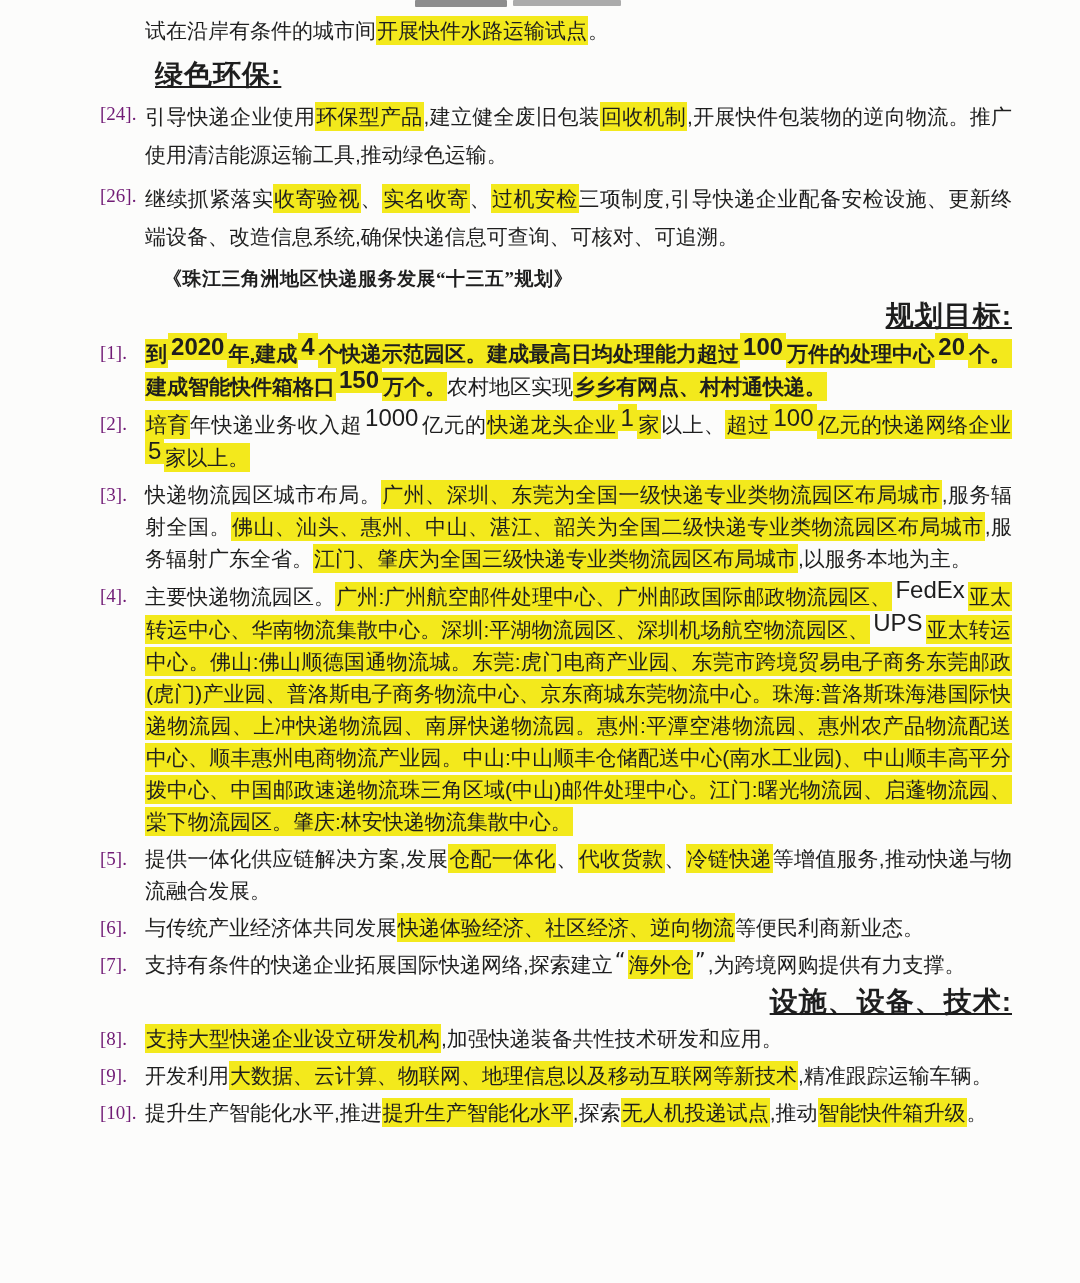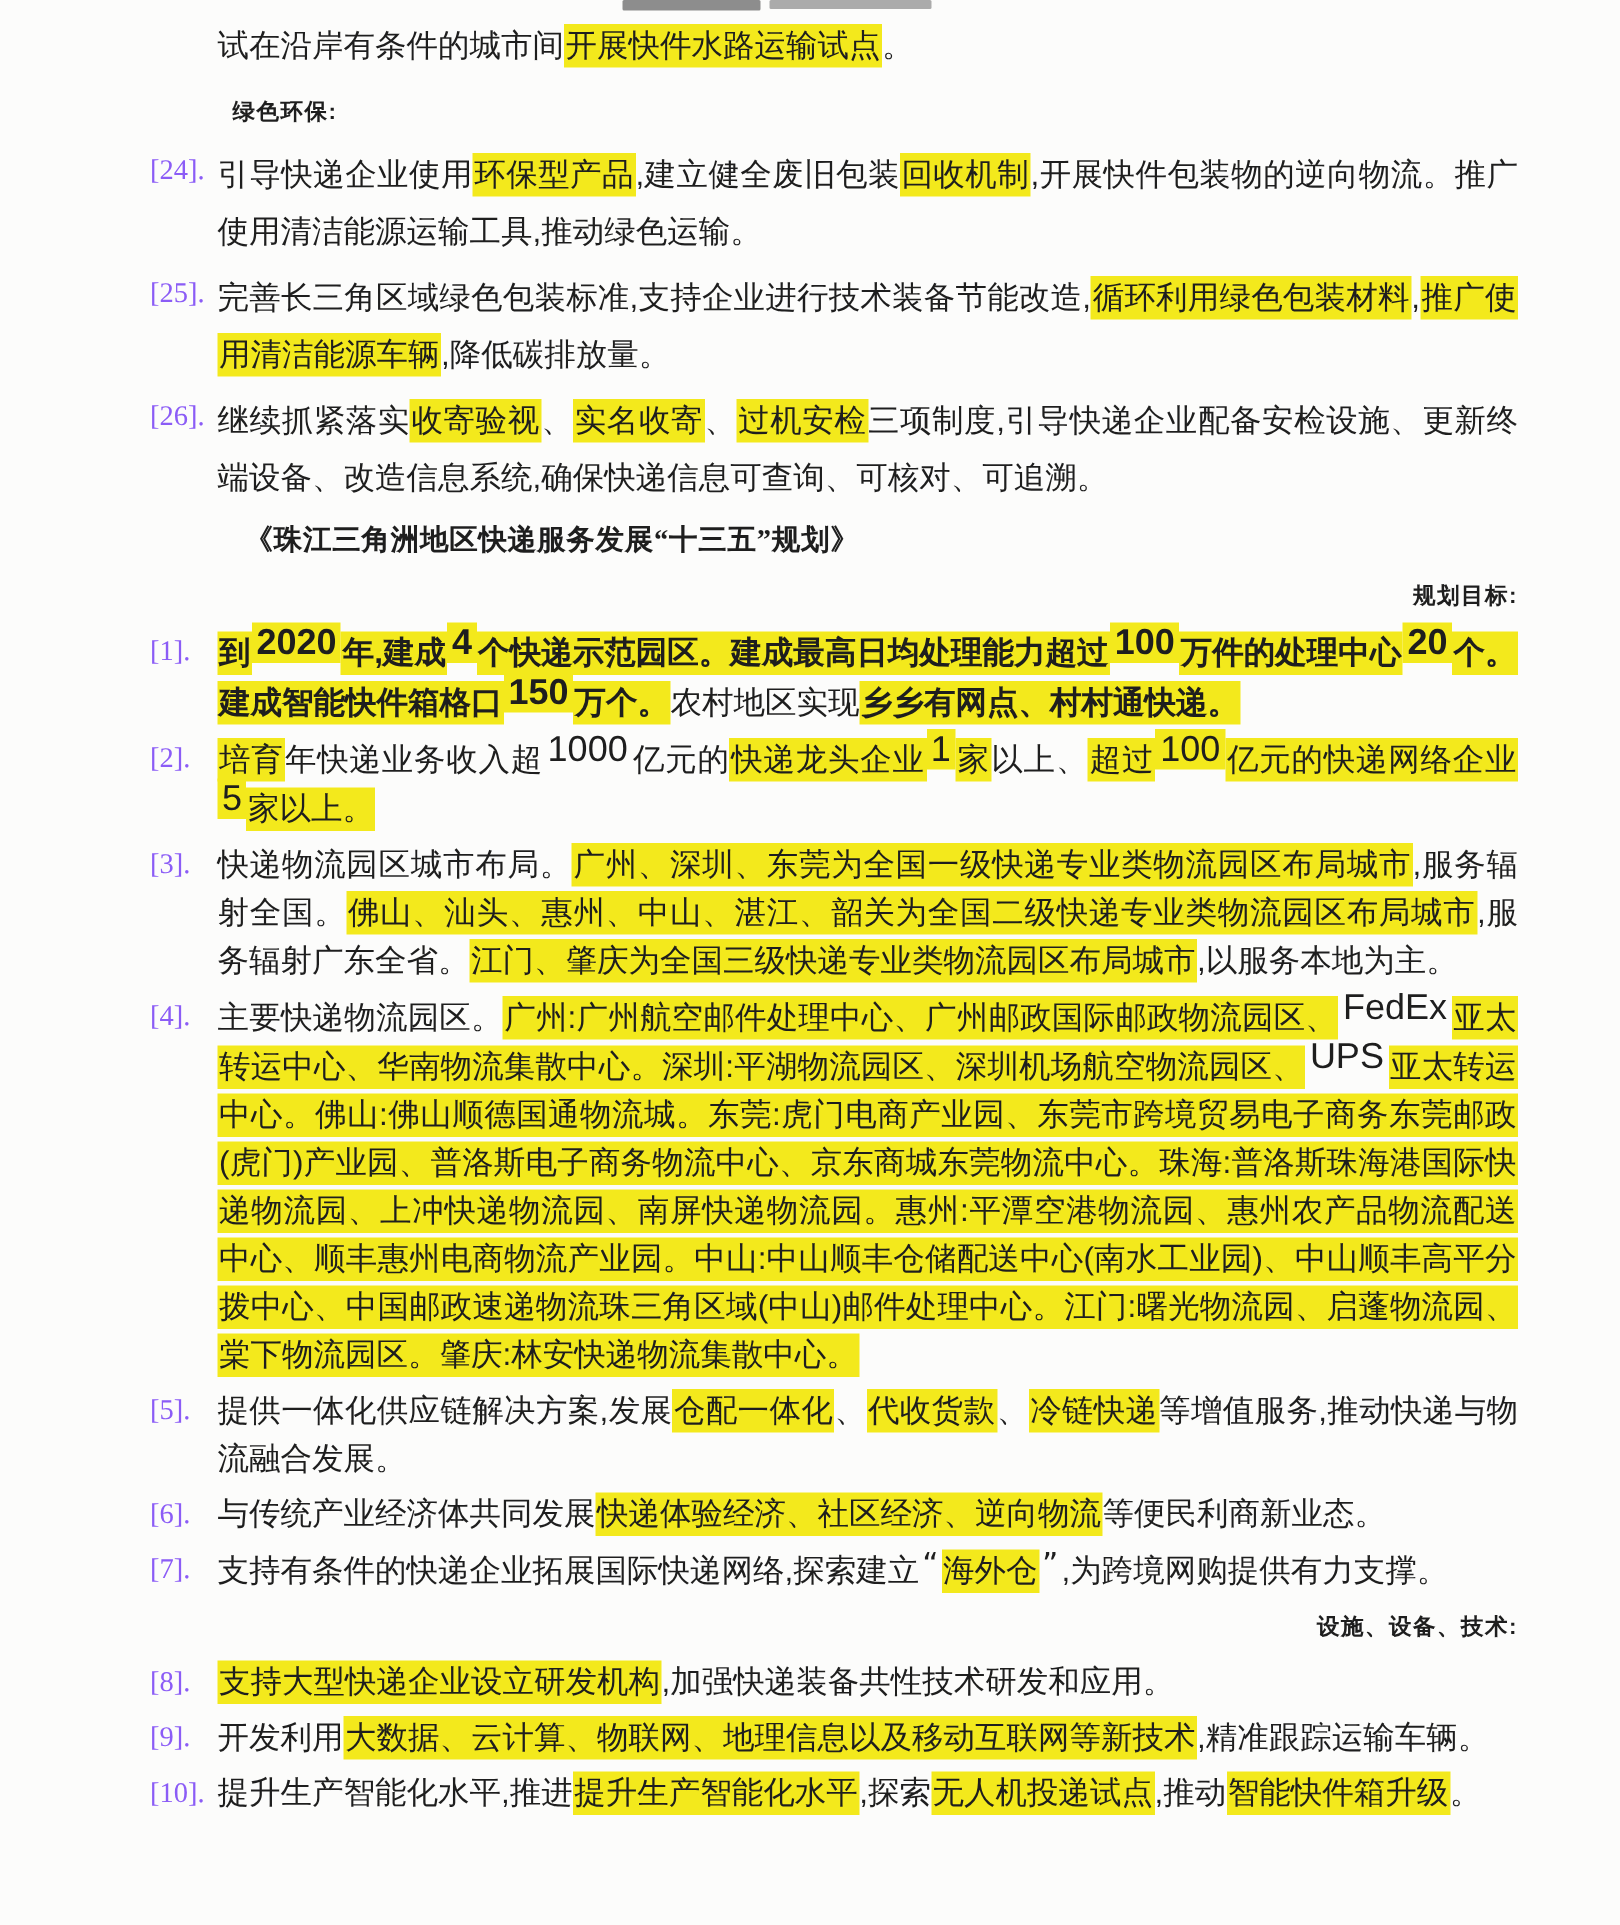--- a/index.html
+++ b/index.html
@@ -29,38 +29,39 @@
   }
   .item {
     display: flex;
     align-items: flex-start;
   }
   .item .label {
     flex: 0 0 45px;
     width: 45px;
     font-family: "Liberation Serif", "DejaVu Serif", serif;
     font-size: 19px;
-    color: #8b5cf6;
+    color: #701a75;
     padding-top: 6px;
     line-height: 1;
   }
   .item .body {
     flex: 1;
     font-size: 21px;
     text-align: justify;
   }
   .wide .body   { line-height: 38px; }
   .narrow .body { line-height: 32px; }
   .item.wide    { margin-bottom: 6px; }
   .item.narrow  { margin-bottom: 5px; }
   .heading {
     font-weight: bold;
-    font-size: 15px;
+    font-size: 28px;
     margin-left: 55px;
     letter-spacing: 1px;
+    text-decoration: underline;
   }
   .heading.wide   { line-height: 38px; margin-bottom: 4px; margin-top: 2px; }
   .heading.narrow { line-height: 32px; margin-bottom: 5px; margin-top: 3px; text-align: right; }
   .doc-title {
     font-family: "Liberation Serif", "DejaVu Serif", serif;
     font-weight: bold;
     font-size: 19px;
     margin-left: 63px;
     line-height: 34px;
     margin-bottom: 4px;
@@ -95,24 +96,20 @@
 
 <main class="page" id="page">
     <div class="item wide">
       <span class="label"></span>
       <div class="body"><span class="">试在沿岸有条件的城市间</span><span class="hl">开展快件水路运输试点</span><span class="">。</span></div>
     </div>
     <div class="heading wide">绿色环保:</div>
     <div class="item wide">
       <span class="label">[24].</span>
       <div class="body"><span class="">引导快递企业使用</span><span class="hl">环保型产品</span><span class="">,建立健全废旧包装</span><span class="hl">回收机制</span><span class="">,开展快件包装物的逆向物流。推广使用清洁能源运输工具,推动绿色运输。</span></div>
-    </div>
-    <div class="item wide">
-      <span class="label">[25].</span>
-      <div class="body"><span class="">完善长三角区域绿色包装标准,支持企业进行技术装备节能改造,</span><span class="hl">循环利用绿色包装材料</span><span class="">,</span><span class="hl">推广使用清洁能源车辆</span><span class="">,降低碳排放量。</span></div>
     </div>
     <div class="item wide">
       <span class="label">[26].</span>
       <div class="body"><span class="">继续抓紧落实</span><span class="hl">收寄验视</span><span class="">、</span><span class="hl">实名收寄</span><span class="">、</span><span class="hl">过机安检</span><span class="">三项制度,引导快递企业配备安检设施、更新终端设备、改造信息系统,确保快递信息可查询、可核对、可追溯。</span></div>
     </div>
     <div class="doc-title narrow">《珠江三角洲地区快递服务发展“十三五”规划》</div>
     <div class="heading narrow">规划目标:</div>
     <div class="item narrow">
       <span class="label">[1].</span>
       <div class="body"><span class="hl bold">到</span><span class="hl bold num">2020</span><span class="hl bold">年,建成</span><span class="hl bold num">4</span><span class="hl bold">个快递示范园区。建成最高日均处理能力超过</span><span class="hl bold num">100</span><span class="hl bold">万件的处理中心</span><span class="hl bold num">20</span><span class="hl bold">个。建成智能快件箱格口</span><span class="hl bold num">150</span><span class="hl bold">万个。</span><span class="">农村地区实现</span><span class="hl bold">乡乡有网点、村村通快递。</span></div>

